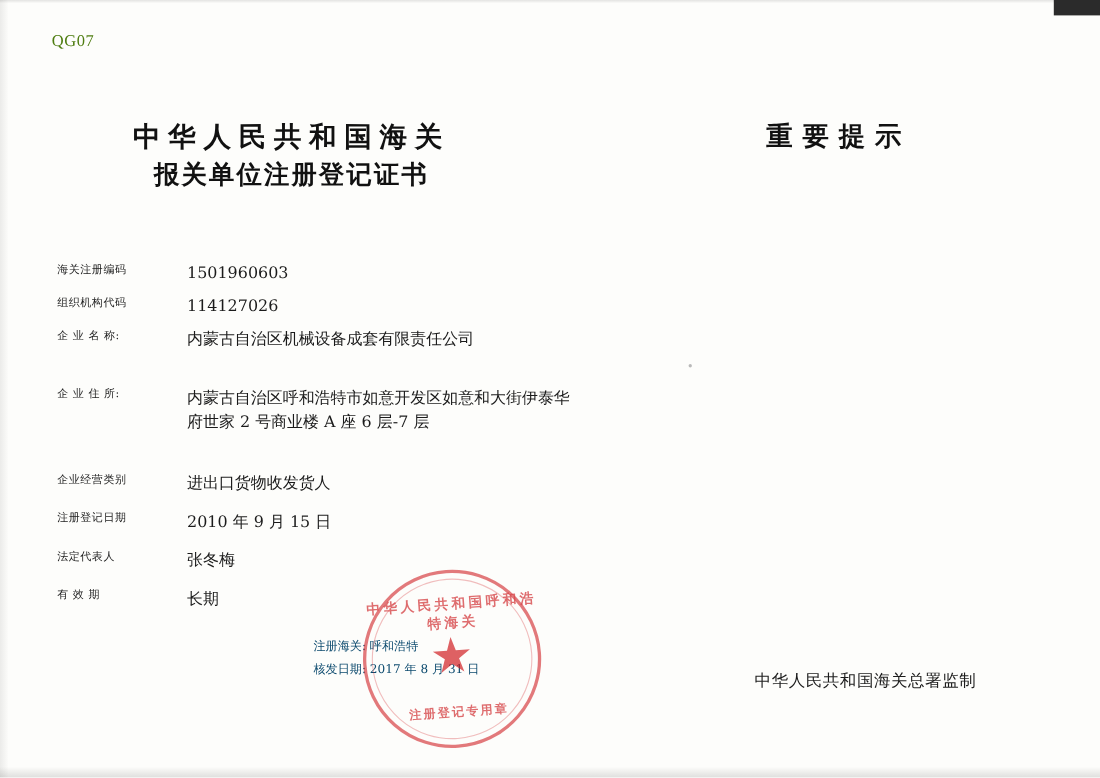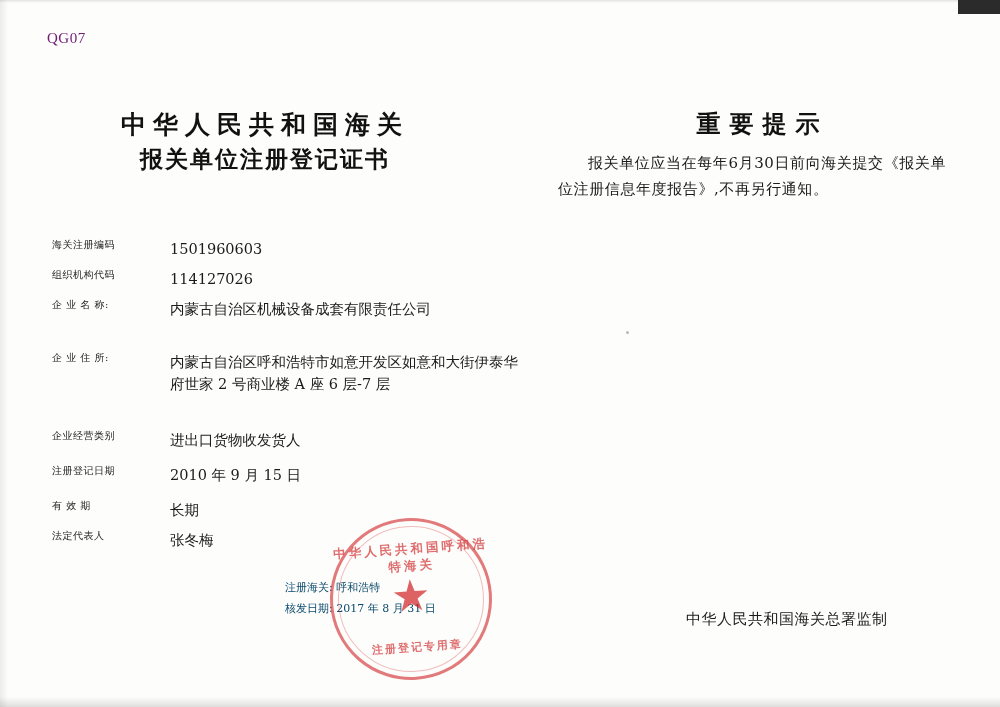--- a/index.html
+++ b/index.html
@@ -44,21 +44,21 @@
     background: linear-gradient(to right, rgba(0,0,0,0.07), rgba(0,0,0,0));
   }
 
   .doc-code {
     position: absolute;
     left: 47px;
     top: 30px;
     font-size: 15px;
     letter-spacing: 0.5px;
     font-family: "Liberation Serif", serif;
-    color: #701a75;
+    color: #4d7c0f;
   }
 
   
   .left-col {
     position: absolute;
     left: 0;
     top: 0;
     width: 560px;
     height: 614px;
   }
@@ -278,28 +278,28 @@
       <div class="field-row" style="margin-bottom:8px">
         <div class="field-label">企业经营类别</div>
         <div class="field-value">进出口货物收发货人</div>
       </div>
 
       <div class="field-row" style="margin-bottom:8px">
         <div class="field-label">注册登记日期</div>
         <div class="field-value">2010 年 9 月 15 日</div>
       </div>
 
+      <div class="field-row" style="margin-bottom:8px">
+        <div class="field-label spaced" style="width:104px">法定代表人</div>
+        <div class="field-value">张冬梅</div>
+      </div>
+
       <div class="field-row">
         <div class="field-label">有 效 期</div>
         <div class="field-value">长期</div>
-      </div>
-
-      <div class="field-row" style="margin-bottom:8px">
-        <div class="field-label spaced" style="width:104px">法定代表人</div>
-        <div class="field-value">张冬梅</div>
       </div>
 
     </div>
 
     <div class="issuer-block">
       <div>
         <span>注册海关:</span>
         <span>呼和浩特</span>
       </div>
       <div>
@@ -311,18 +311,17 @@
     <div class="seal">
       <div class="seal-arc-top">中华人民共和国呼和浩特海关</div>
       <div class="seal-star">★</div>
       <div class="seal-arc-bottom">注册登记专用章</div>
     </div>
 
   </div>
 
   <div class="right-col">
     <div class="notice-title">重要提示</div>
-    <div class="notice-body">报关单位应当在每年6月30日前向海关提交《报关单位注册信息年度报告》,不再另行通知。</div>
     <div class="speck"></div>
     <div class="footer-right">中华人民共和国海关总署监制</div>
   </div>
 
 </div>
 
 </body></html>

